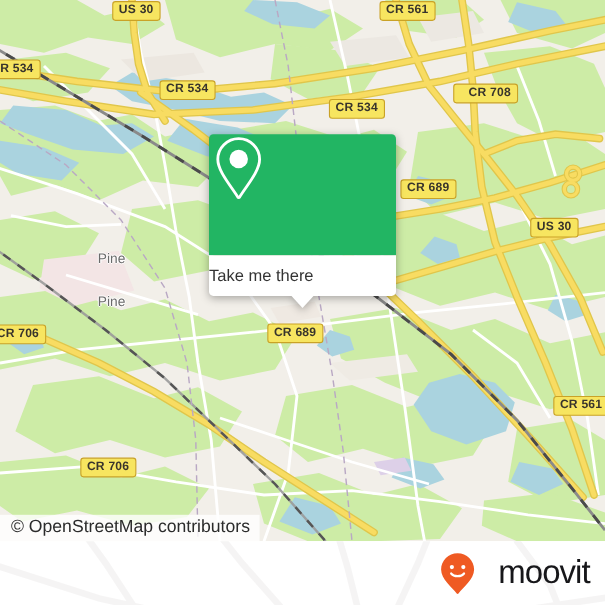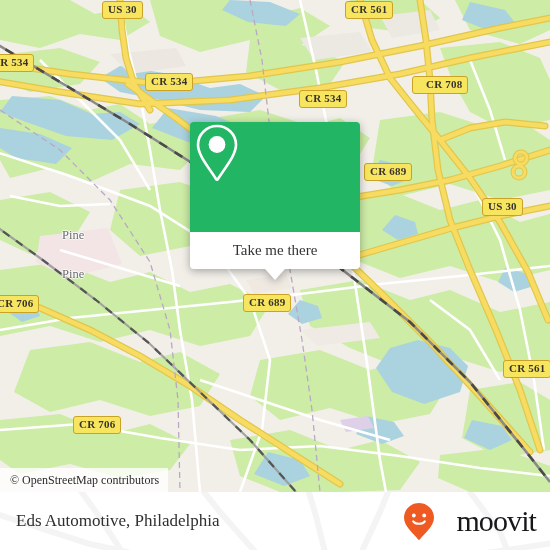--- a/index.html
+++ b/index.html
@@ -1,21 +1,21 @@
 <!DOCTYPE html>
 <html><head>
 <meta charset="utf-8">
 <style>
   html,body{margin:0;padding:0;}
   body{
     width:550px;height:550px;overflow:hidden;
     font-family:"Liberation Sans", sans-serif;
     background:#ffffff;
   }
-  #app{position:relative;width:550px;height:550px;overflow:hidden;font-family:Liberation Serif, serif;}
+  #app{position:relative;width:550px;height:550px;overflow:hidden;}
 
   
   #map{position:absolute;left:0;top:0;width:550px;height:492px;overflow:hidden;background:#f2efe9;}
   #map svg{position:absolute;left:0;top:0;}
 
   
   .shield{
     position:absolute;
     background:#f7e560;
     border:1px solid #c9a227;
@@ -29,21 +29,21 @@
     white-space:nowrap;
     box-sizing:border-box;
   }
 
   
   .place-label{
     position:absolute;
     color:#6b6b6b;
     font-size:12.5px;
     line-height:13px;
-    text-align:left;
+    text-align:right;
     text-shadow:
        1px 0 0 rgba(255,255,255,.9),-1px 0 0 rgba(255,255,255,.9),
        0 1px 0 rgba(255,255,255,.9),0 -1px 0 rgba(255,255,255,.9);
     white-space:pre;
     pointer-events:none;
   }
 
   
   #popup{
     position:absolute;left:190px;top:122px;width:170px;
@@ -52,38 +52,38 @@
   #popup-head{
     background:#22b563;
     height:110px;
     border-radius:4px 4px 0 0;
     display:flex;align-items:center;justify-content:center;
   }
   #popup-btn{
     background:#ffffff;
     height:37px;
     border-radius:0 0 4px 4px;
-    display:flex;align-items:center;justify-content:center;
+    display:flex;align-items:center;justify-content:flex-start;
     color:#333333;
     font-size:15px;
   }
   #popup-tail{
     position:absolute;left:50%;bottom:-11px;margin-left:-10px;
     width:0;height:0;
     border-left:10px solid transparent;
     border-right:10px solid transparent;
     border-top:11px solid #ffffff;
   }
 
   
   #attrib{
     position:absolute;left:0;top:468px;
     background:rgba(255,255,255,.80);
     color:#2b2b2b;
-    font-size:12px;
+    font-size:16px;
     line-height:14px;
     padding:5px 9px 5px 10px;
     white-space:nowrap;
   }
 
   
   #footer{
     position:absolute;left:0;top:492px;width:550px;height:58px;
     background:#ffffff;overflow:hidden;
   }
@@ -278,21 +278,20 @@
         <path d="M-10,40 L90,72 L200,96 L320,100 L440,88 L560,70"></path>
         <path d="M60,-10 L96,40 L130,92 L160,120"></path>
         <path d="M300,-10 L316,44 L330,100 L340,130"></path>
         <path d="M400,-10 L380,40 L356,92 L340,130"></path>
         <path d="M180,-10 L220,40 L266,92 L310,130"></path>
         <path d="M470,20 L500,60 L520,110"></path>
         <path d="M-10,92 L80,104 L180,116"></path>
       </g>
     </svg>
 
-    <div id="footer-title">Eds Automotive, Philadelphia</div>
 
     <div id="brand">
       <svg width="34" height="40" viewBox="0 0 34 40">
         <path d="M17 2 C8.7 2 2 8.6 2 16.8 C2 25.6 12 33 16.2 38.6 C16.6 39.1 17.4 39.1 17.8 38.6 C22 33 32 25.6 32 16.8 C32 8.6 25.3 2 17 2 Z" fill="#ef5a23"></path>
         <circle cx="11.8" cy="14.5" r="1.9" fill="#ffffff"></circle>
         <circle cx="22.2" cy="14.5" r="1.9" fill="#ffffff"></circle>
         <path d="M11.2 20.4 C13.4 23.6 20.6 23.6 22.8 20.4" fill="none" stroke="#ffffff" stroke-width="2.1" stroke-linecap="round"></path>
       </svg>
       <span id="brand-word">moovit</span>
     </div>

